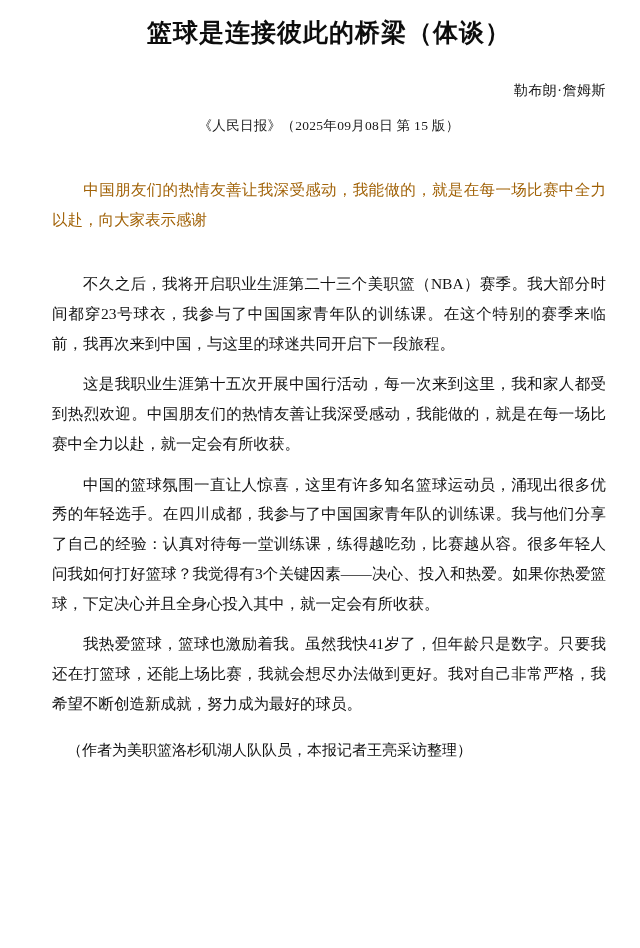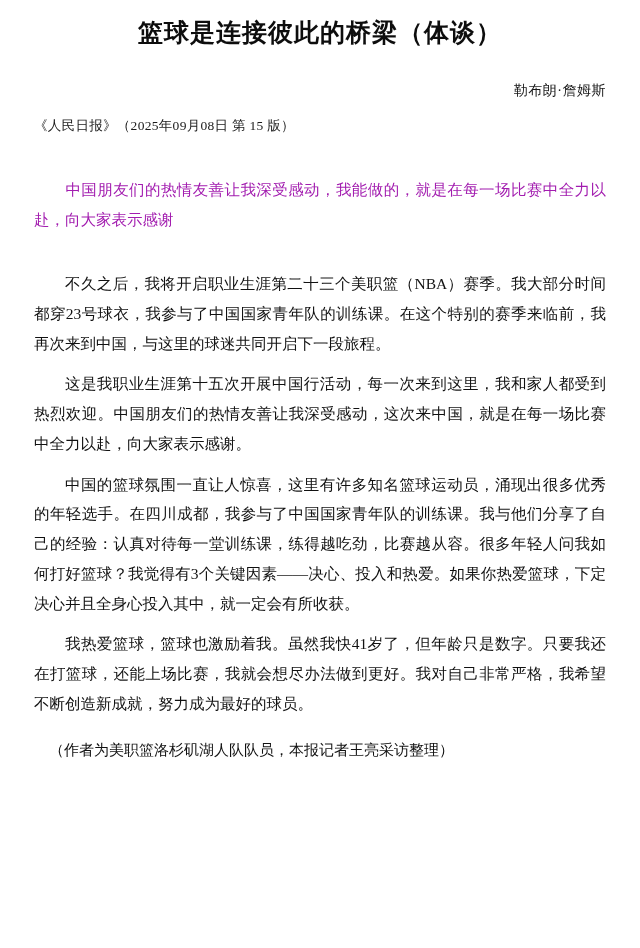--- a/index.html
+++ b/index.html
@@ -11,53 +11,54 @@
     width: 640px;
     height: 948px;
     font-family: "Liberation Serif", "DejaVu Serif", serif;
     color: #111111;
     overflow: hidden;
   }
   .page {
     width: 640px;
     height: 724px;
     box-sizing: border-box;
-    padding: 10px 34px 0 34px;
+    padding: 10px 34px 0 52px;
     background: #ffffff;
     position: relative;
   }
   .article-title {
     text-align: center;
     font-size: 25px;
     font-weight: bold;
     letter-spacing: 1px;
     line-height: 1.35;
     margin: 6px 0 0 0;
     color: #0d0d0d;
   }
   .author {
     text-align: right;
     font-size: 14px;
     margin-top: 32px;
     letter-spacing: 0.5px;
     color: #1a1a1a;
   }
   .source {
+    text-align: center;
     font-size: 13.5px;
     margin-top: 17px;
     letter-spacing: 0.3px;
     color: #1a1a1a;
   }
   .lead {
     font-size: 15.5px;
     line-height: 1.95;
     margin-top: 40px;
     text-align: justify;
     text-justify: inter-ideograph;
-    color: #a21caf;
+    color: #a16207;
   }
   .lead .indent { display: inline-block; width: 2em; }
   .body-block {
     margin-top: 34px;
   }
   p.para {
     font-size: 15.5px;
     line-height: 1.92;
     margin: 0 0 11px 0;
     text-align: justify;
@@ -84,19 +85,19 @@
   <h1 class="article-title">篮球是连接彼此的桥梁（体谈）</h1>
 
   <div class="author">勒布朗·詹姆斯</div>
 
   <div class="source">《人民日报》（2025年09月08日 第 15 版）</div>
 
   <div class="lead"><span class="indent"></span><span>中国朋友们的热情友善让我深受感动，我能做的，就是在每一场比赛中全力以赴，向大家表示感谢</span></div>
 
   <div class="body-block">
     <p class="para">不久之后，我将开启职业生涯第二十三个美职篮（NBA）赛季。我大部分时间都穿23号球衣，我参与了中国国家青年队的训练课。在这个特别的赛季来临前，我再次来到中国，与这里的球迷共同开启下一段旅程。</p>
-    <p class="para">这是我职业生涯第十五次开展中国行活动，每一次来到这里，我和家人都受到热烈欢迎。中国朋友们的热情友善让我深受感动，这次来中国，就是在每一场比赛中全力以赴，向大家表示感谢。</p>
+    <p class="para">这是我职业生涯第十五次开展中国行活动，每一次来到这里，我和家人都受到热烈欢迎。中国朋友们的热情友善让我深受感动，我能做的，就是在每一场比赛中全力以赴，就一定会有所收获。</p>
     <p class="para">中国的篮球氛围一直让人惊喜，这里有许多知名篮球运动员，涌现出很多优秀的年轻选手。在四川成都，我参与了中国国家青年队的训练课。我与他们分享了自己的经验：认真对待每一堂训练课，练得越吃劲，比赛越从容。很多年轻人问我如何打好篮球？我觉得有3个关键因素——决心、投入和热爱。如果你热爱篮球，下定决心并且全身心投入其中，就一定会有所收获。</p>
     <p class="para last">我热爱篮球，篮球也激励着我。虽然我快41岁了，但年龄只是数字。只要我还在打篮球，还能上场比赛，我就会想尽办法做到更好。我对自己非常严格，我希望不断创造新成就，努力成为最好的球员。</p>
     <p class="credit">（作者为美职篮洛杉矶湖人队队员，本报记者王亮采访整理）</p>
   </div>
 
 </div>
 
 </body></html>

